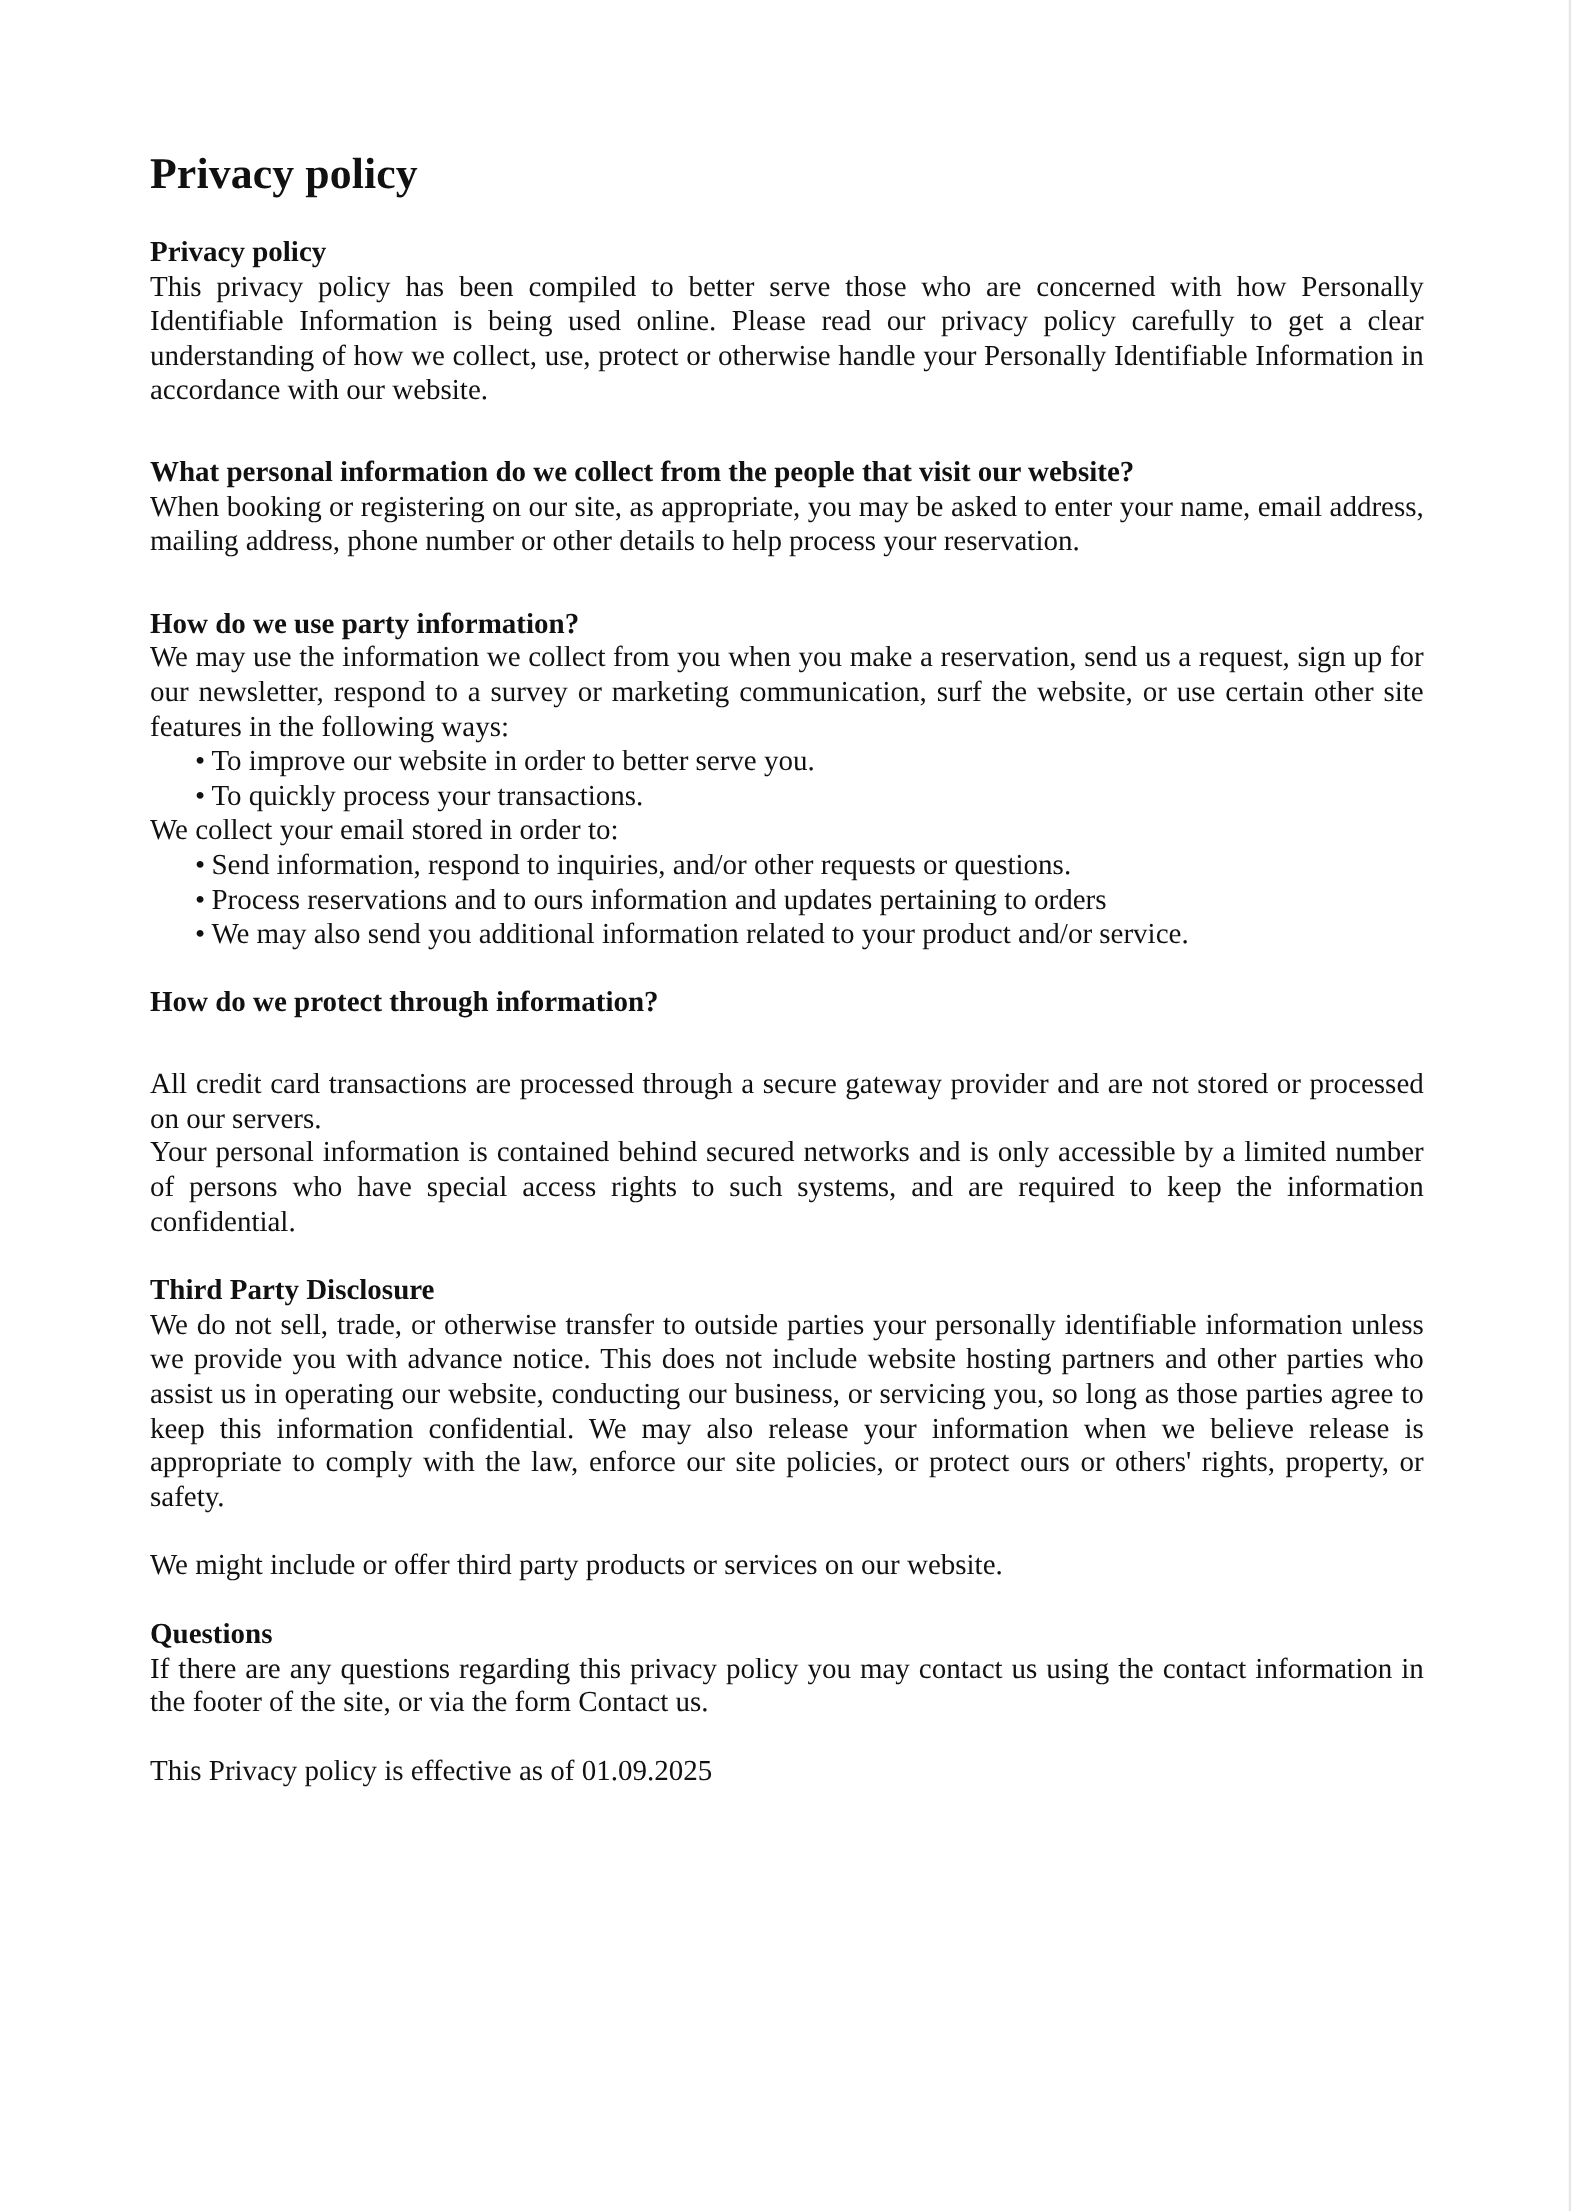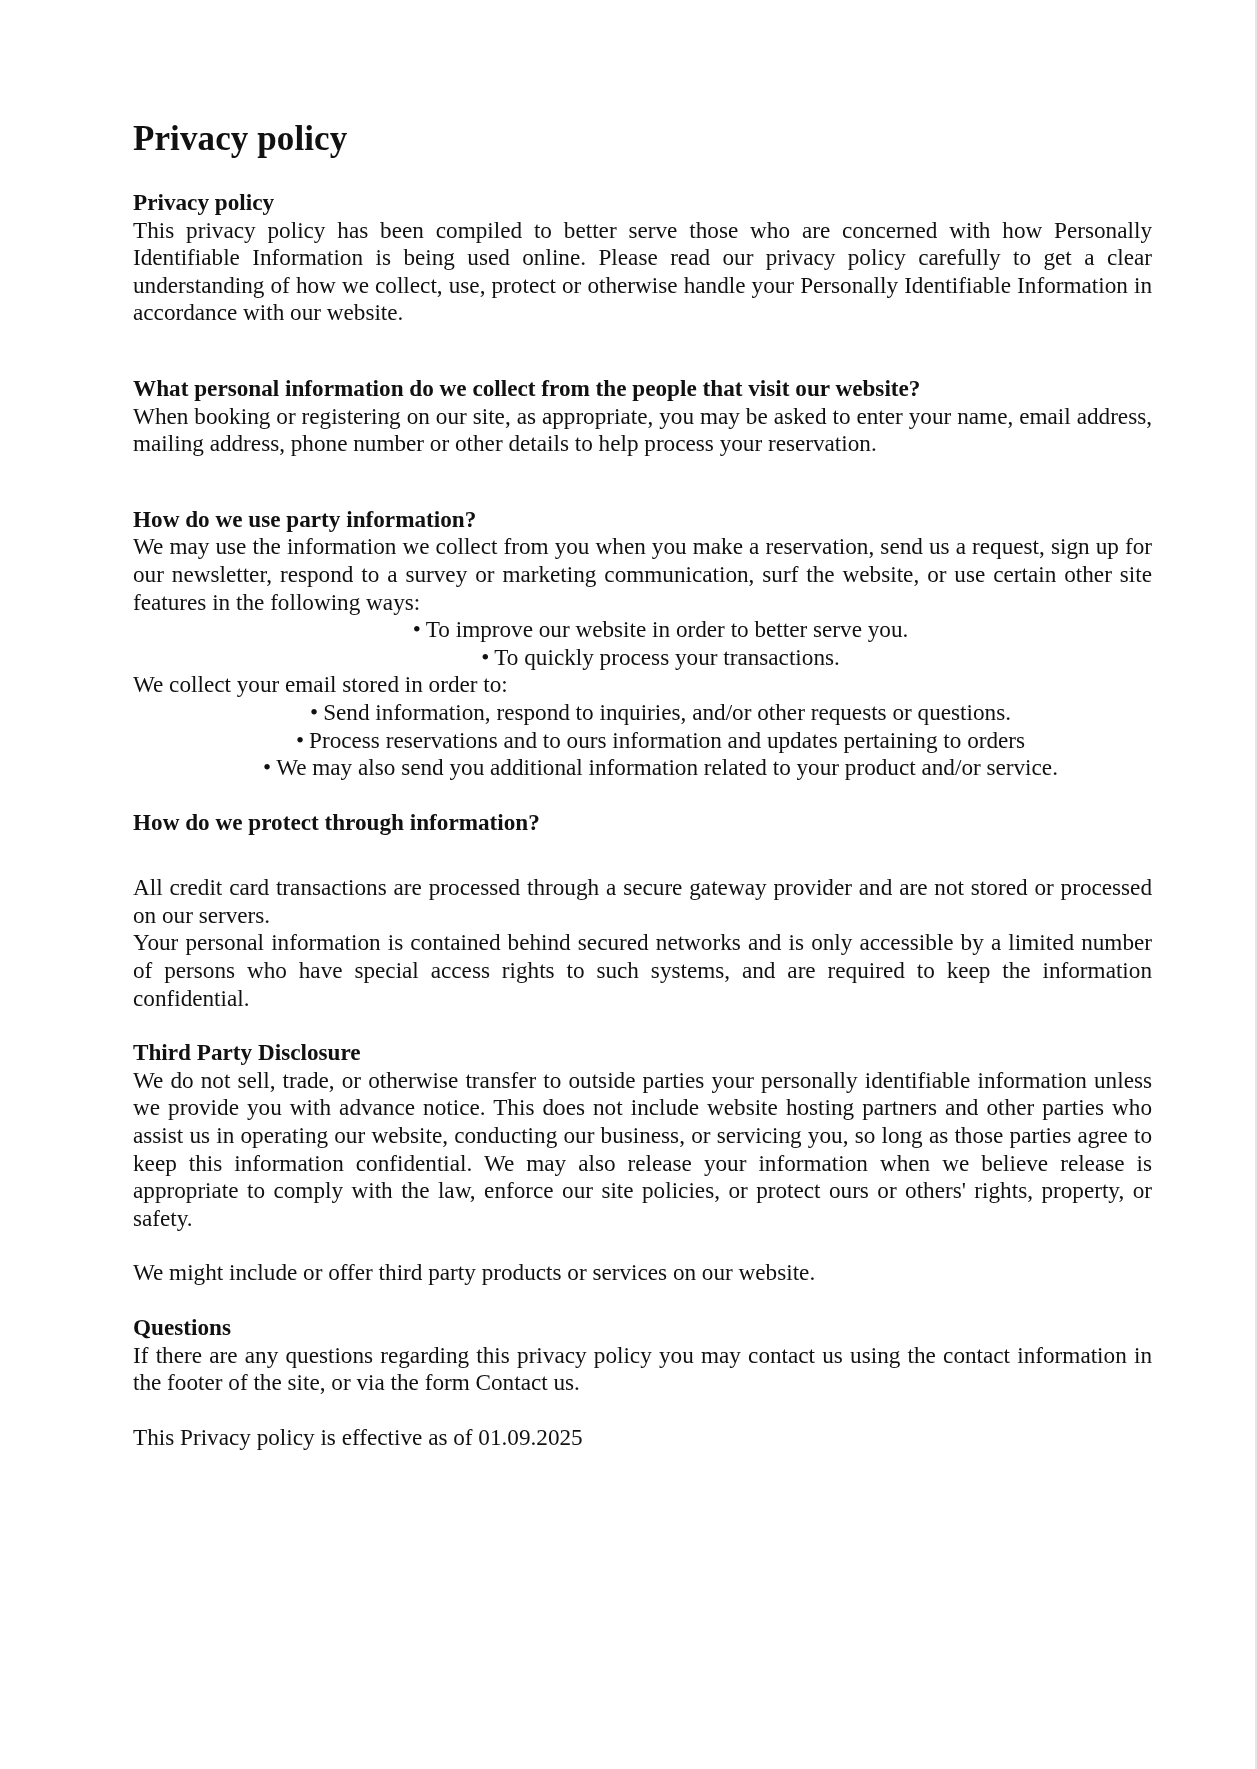--- a/index.html
+++ b/index.html
@@ -18,52 +18,52 @@
   .edge-line {
     position: absolute;
     top: 0;
     right: 0;
     width: 2px;
     height: 100%;
     background: #e6e6e6;
   }
   .page {
     position: absolute;
-    left: 133px;
+    left: 120px;
     top: 112px;
     width: 1019px;
   }
   h1 {
     margin: 0;
     font-size: 35px;
     font-weight: bold;
     line-height: 54px;
     letter-spacing: 0.1px;
   }
   .section {
     font-size: 23.2px;
     line-height: 27.6px;
     text-align: justify;
   }
   .section.first { margin-top: 23px; }
-  .section + .section { margin-top: 48px; }
+  .section + .section { margin-top: 38px; }
   .section.tight { margin-top: 27px !important; }
   .heading {
     font-weight: bold;
     display: block;
   }
   .para { display: block; }
   .para.spaced { margin-top: 38px; }
   ul.bullets {
     list-style: none;
     margin: 0;
     padding: 0 0 0 36px;
   }
   ul.bullets li {
-    text-align: center;
+    text-align: left;
   }
   ul.bullets li::before {
     content: "\2022";
     margin-right: 5px;
   }
 </style>
 </head>
 <body>
 
 <div class="edge-line"></div>

